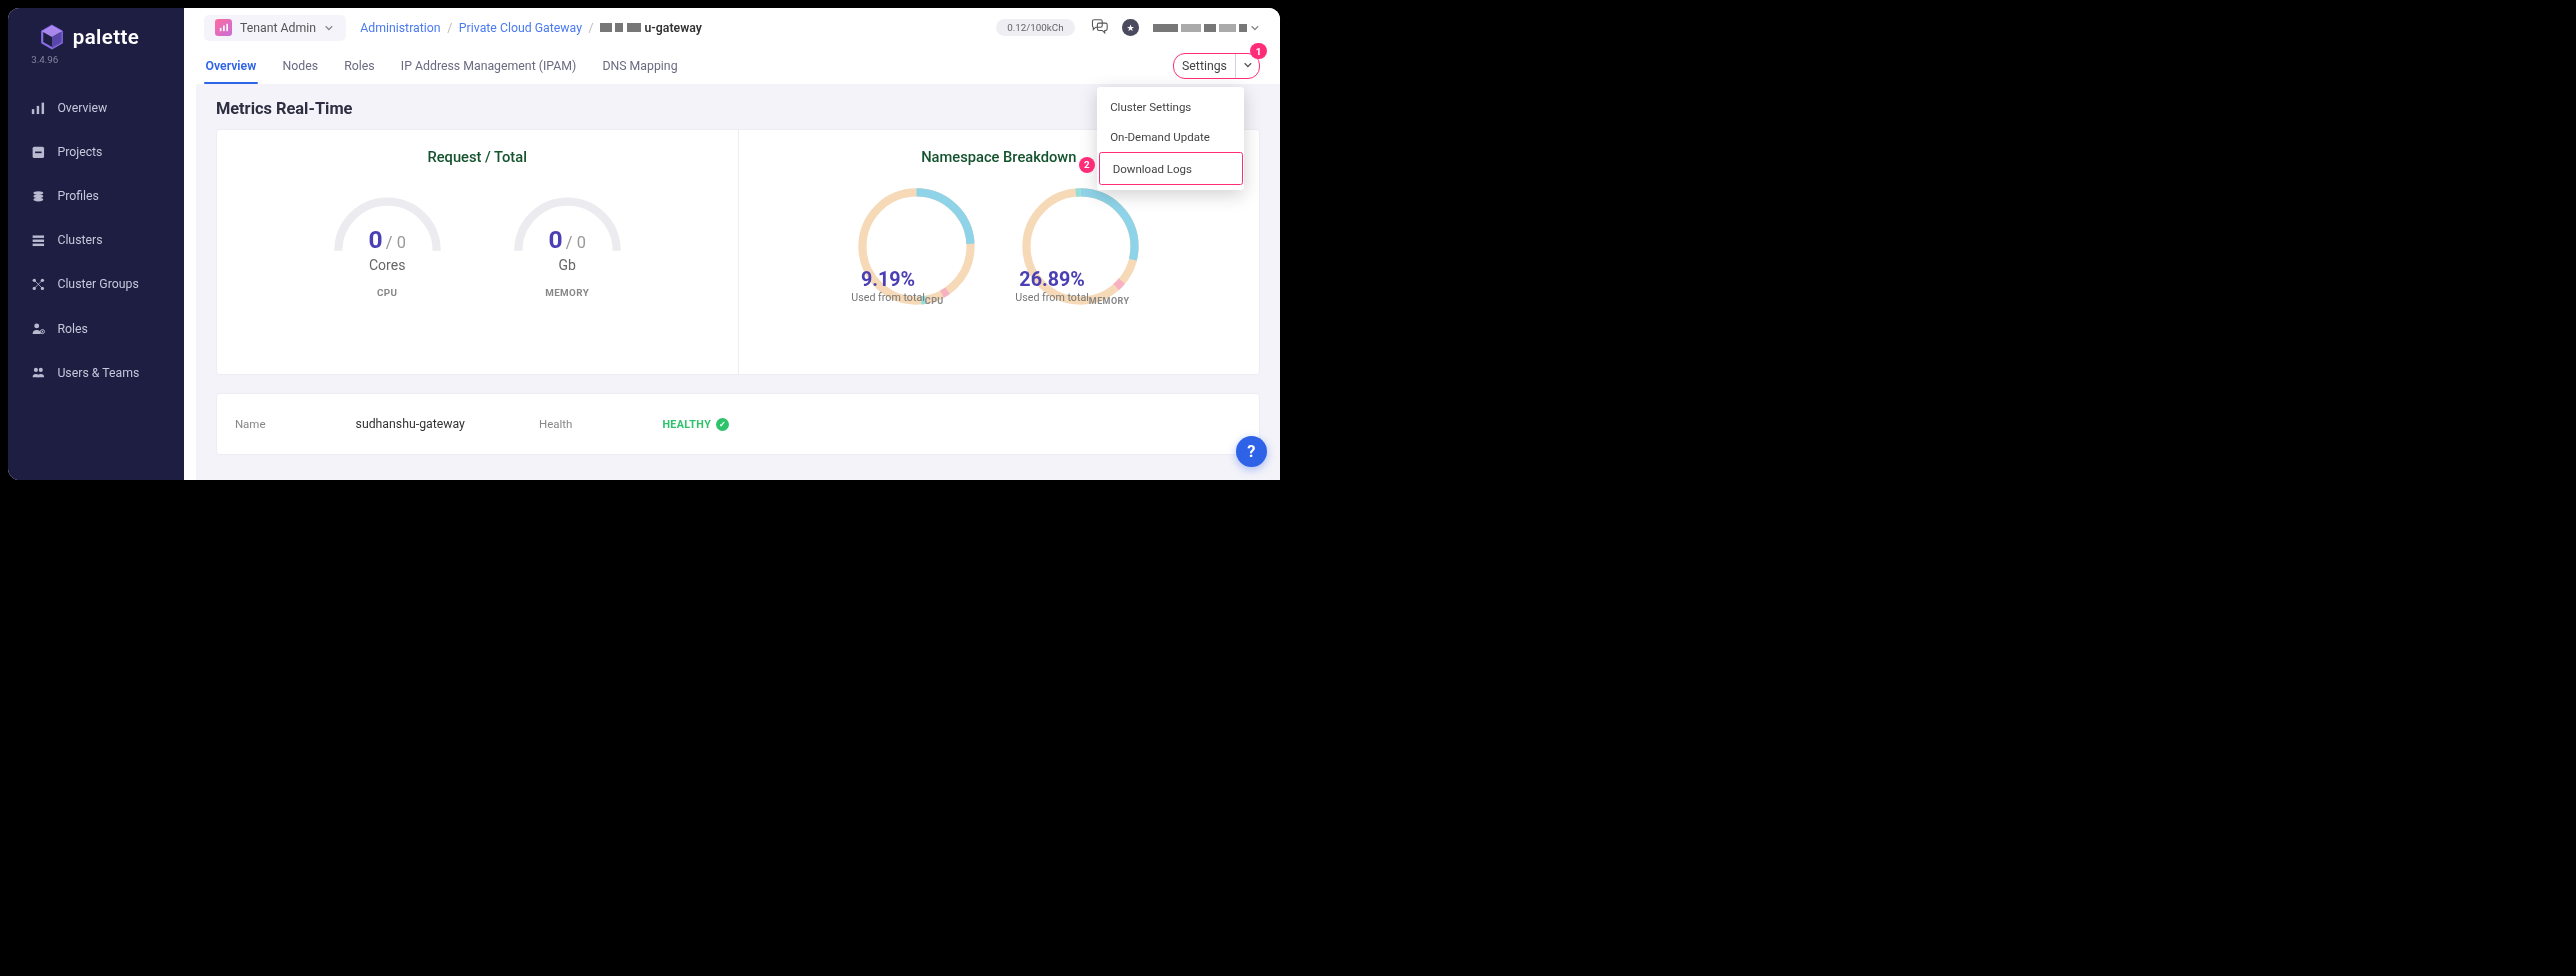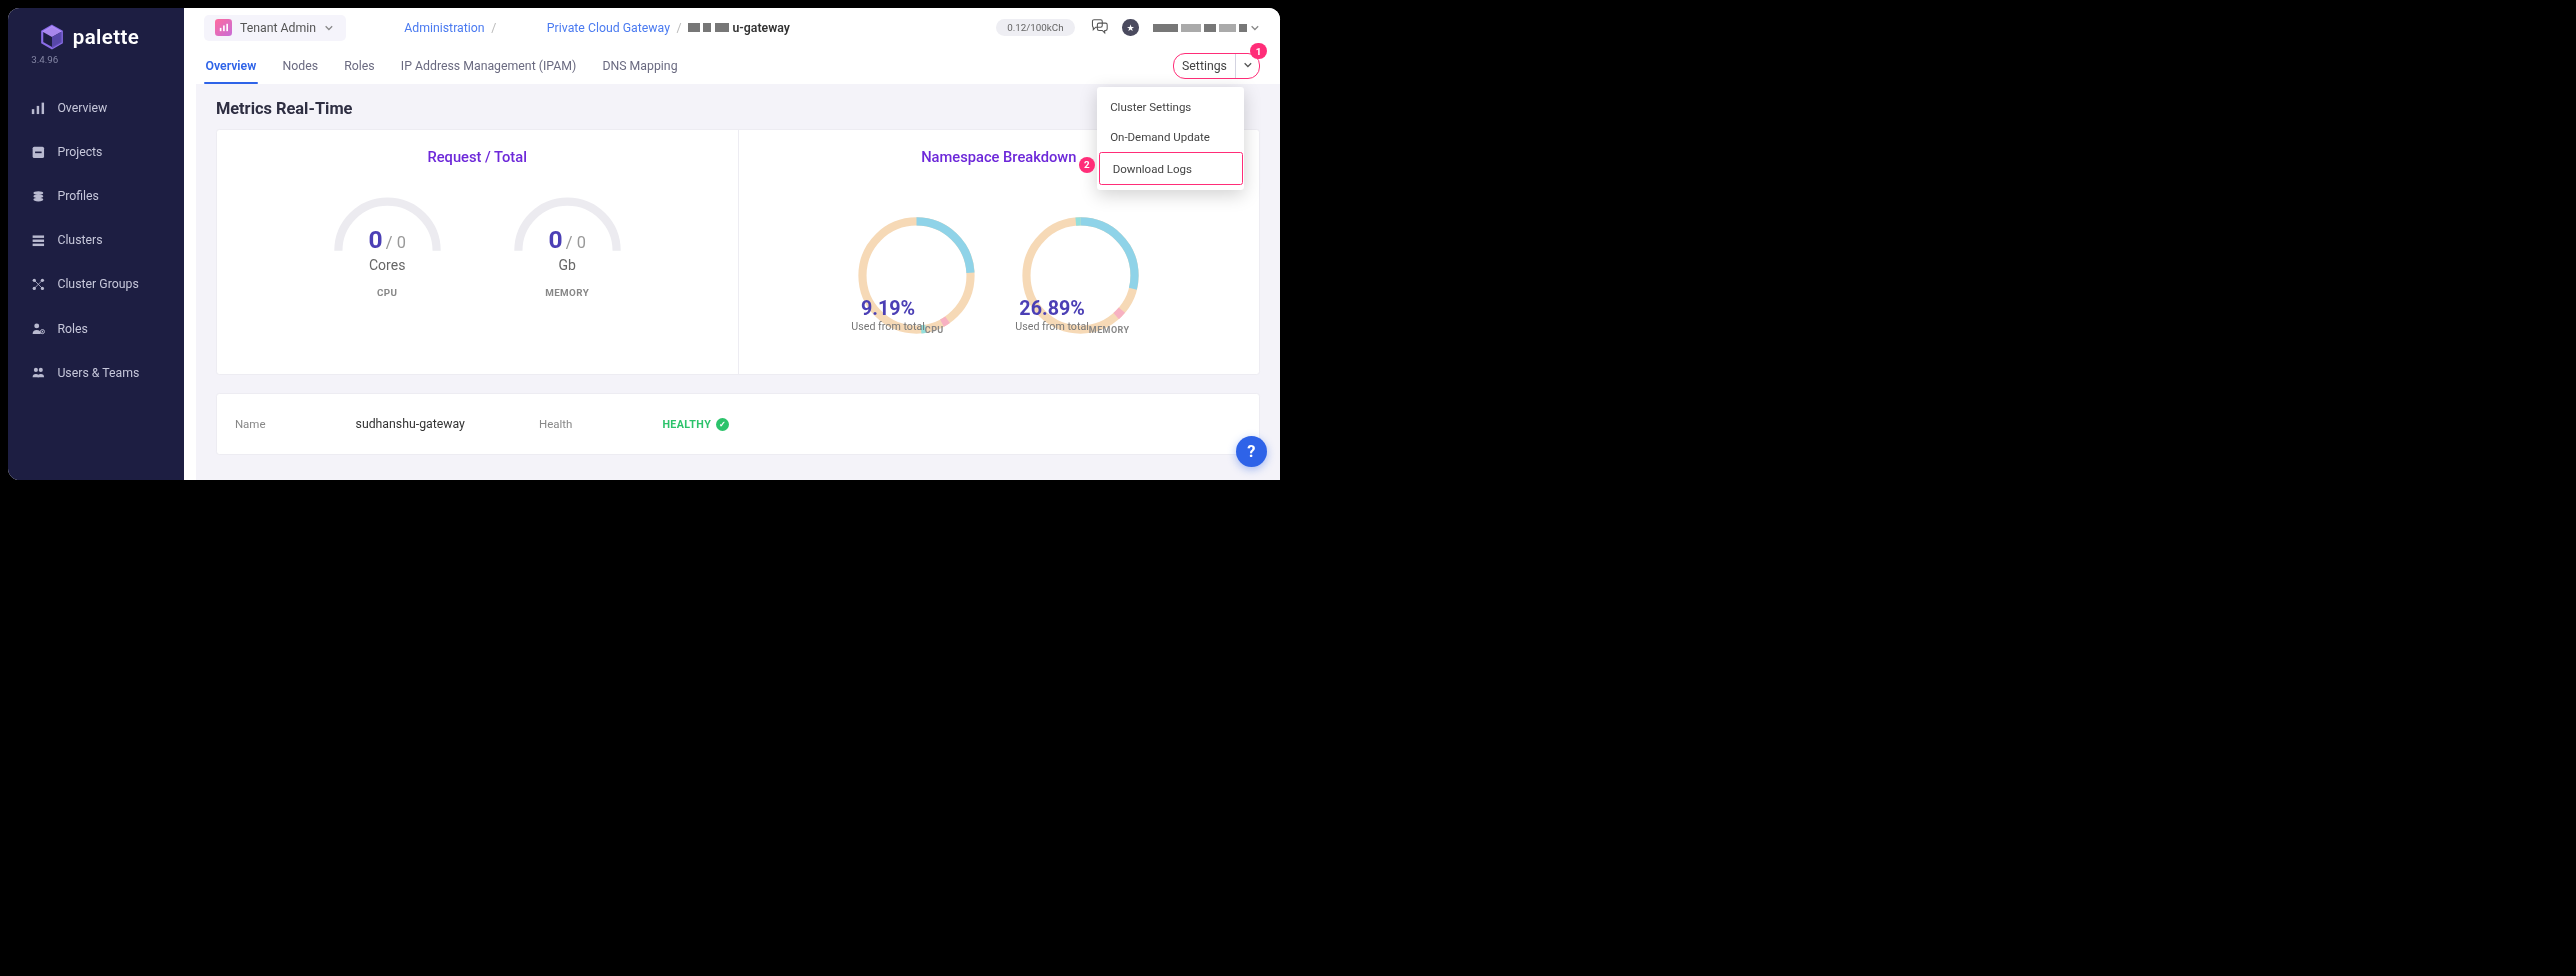--- a/index.html
+++ b/index.html
@@ -10,21 +10,21 @@
 .logo-svg { width: 28px; height: 28px; }
 .logo-text { color: #fff; font-size: 20.5px; font-weight: 600; letter-spacing: 0.4px; }
 .version { color: #8385a3; font-size: 9.8px; padding-left: 23px; margin-bottom: 21px; }
 .nav-item { display: flex; align-items: center; gap: 11.5px; padding: 14.7px 23px; font-size: 12.3px; color: #c6c7da; cursor: pointer; }
 .nav-item .nav-icon { width: 14.7px; height: 14.7px; display: inline-flex; align-items: center; justify-content: center; }
 .main { flex: 1; background: #fff; border-top-right-radius: 11.5px; border-bottom-right-radius: 11.5px; display: flex; flex-direction: column; position: relative; overflow: visible; }
 .topbar { height: 39px; display: flex; align-items: center; padding: 0 19.7px; gap: 14.7px; }
 .tenant-dd { display: flex; align-items: center; gap: 8.2px; background: #f5f4fb; padding: 4.9px 11.5px; border-radius: 4.9px; color: #555; font-size: 12.3px; cursor: pointer; }
 .tenant-icon { width: 16.4px; height: 16.4px; border-radius: 3.3px; background: linear-gradient(135deg,#ff6b9d,#c86dd7); display: flex; align-items: center; justify-content: center; }
 .breadcrumbs { display: flex; align-items: center; gap: 6.6px; font-size: 12.3px; }
-.breadcrumbs a { color: #4a7af0; text-decoration: none; margin-left: 44px; }
+.breadcrumbs a { color: #4a7af0; text-decoration: none; }
 .breadcrumbs .sep { color: #bbb; }
 .breadcrumbs .current { color: #333; font-weight: 600; display: flex; align-items: center; gap: 3.3px; }
 .redact { display: inline-block; height: 9px; background: #777; }
 .topbar-right { margin-left: auto; display: flex; align-items: center; gap: 14.7px; }
 .pill { background: #eeeef3; border-radius: 11.5px; padding: 3.3px 11.5px; font-size: 9.8px; color: #666; }
 .star-badge { width: 16.4px; height: 16.4px; border-radius: 50%; background: #4a4a5e; display: flex; align-items: center; justify-content: center; color: #fff; font-size: 9px; }
 .user-redact { display: flex; gap: 3.3px; align-items: center; }
 .tabbar { display: flex; align-items: center; padding: 0 19.7px; border-bottom: none; gap: 23px; position: relative; }
 .tab { padding: 11.5px 1.6px; font-size: 12.3px; color: #6a6a80; cursor: pointer; position: relative; }
 .tab.active { color: #2e63e8; font-weight: 600; }
@@ -35,22 +35,22 @@
 .settings-btn .chev { padding: 4.9px 6.6px; border-left: 0.8px solid #d3d3e0; }
 .anno-circle { position: absolute; width: 16.4px; height: 16.4px; border-radius: 50%; background: #ff2d78; color: #fff; font-size: 9.8px; font-weight: 700; display: flex; align-items: center; justify-content: center; z-index: 50; }
 .settings-menu { position: absolute; right: 16px; top: 34px; width: 147px; background: #fff; border-radius: 3.3px; box-shadow: 0 4.9px 18px rgba(0,0,0,0.18); padding: 4.9px 0; z-index: 40; }
 .settings-menu .mi { padding: 8.2px 13px; font-size: 11.5px; color: #444; cursor: pointer; }
 .settings-menu .mi.highlight { border: 1.6px solid #ff2d78; border-radius: 2.5px; margin: 0 1.6px; position: relative; }
 .content { flex: 1; background: #f4f3f9; padding: 14.7px 19.7px 0; overflow: hidden; position: relative; margin-left: 12px; }
 .section-title { font-size: 16.4px; font-weight: 700; color: #2e2e42; margin-bottom: 11.5px; }
 .card { background: #fff; border-radius: 3.3px; border: 0.8px solid #edecf2; }
 .metrics-card { display: flex; height: 246px; }
 .metrics-half { flex: 1; display: flex; flex-direction: column; align-items: center; padding-top: 18px; }
-.metrics-half + .metrics-half { border-left: 0.8px solid #edecf2; gap: 29px; }
-.metric-group-title { font-size: 14.7px; color: #6d28d9; font-weight: 500; margin-bottom: 14.7px; }
+.metrics-half + .metrics-half { border-left: 0.8px solid #edecf2; }
+.metric-group-title { font-size: 14.7px; color: #14532d; font-weight: 500; margin-bottom: 14.7px; }
 .gauges { display: flex; gap: 49px; }
 .gauge { display: flex; flex-direction: column; align-items: center; }
 .gauge-arc { width: 131px; height: 74px; position: relative; }
 .gauge-svg { width: 131px; height: 74px; }
 .gauge-value { font-size: 24.6px; font-weight: 700; color: #4b3fb5; }
 .gauge-sub { font-size: 16.4px; color: #999; }
 .gauge-unit { font-size: 14px; color: #666; margin-top: 1.6px; }
 .gauge-label { font-size: 9.8px; color: #888; font-weight: 700; letter-spacing: 0.4px; margin-top: 14.7px; text-transform: uppercase; }
 .donuts { display: flex; gap: 33px; }
 .donut { width: 131px; height: 131px; position: relative; display: flex; align-items: center; }

